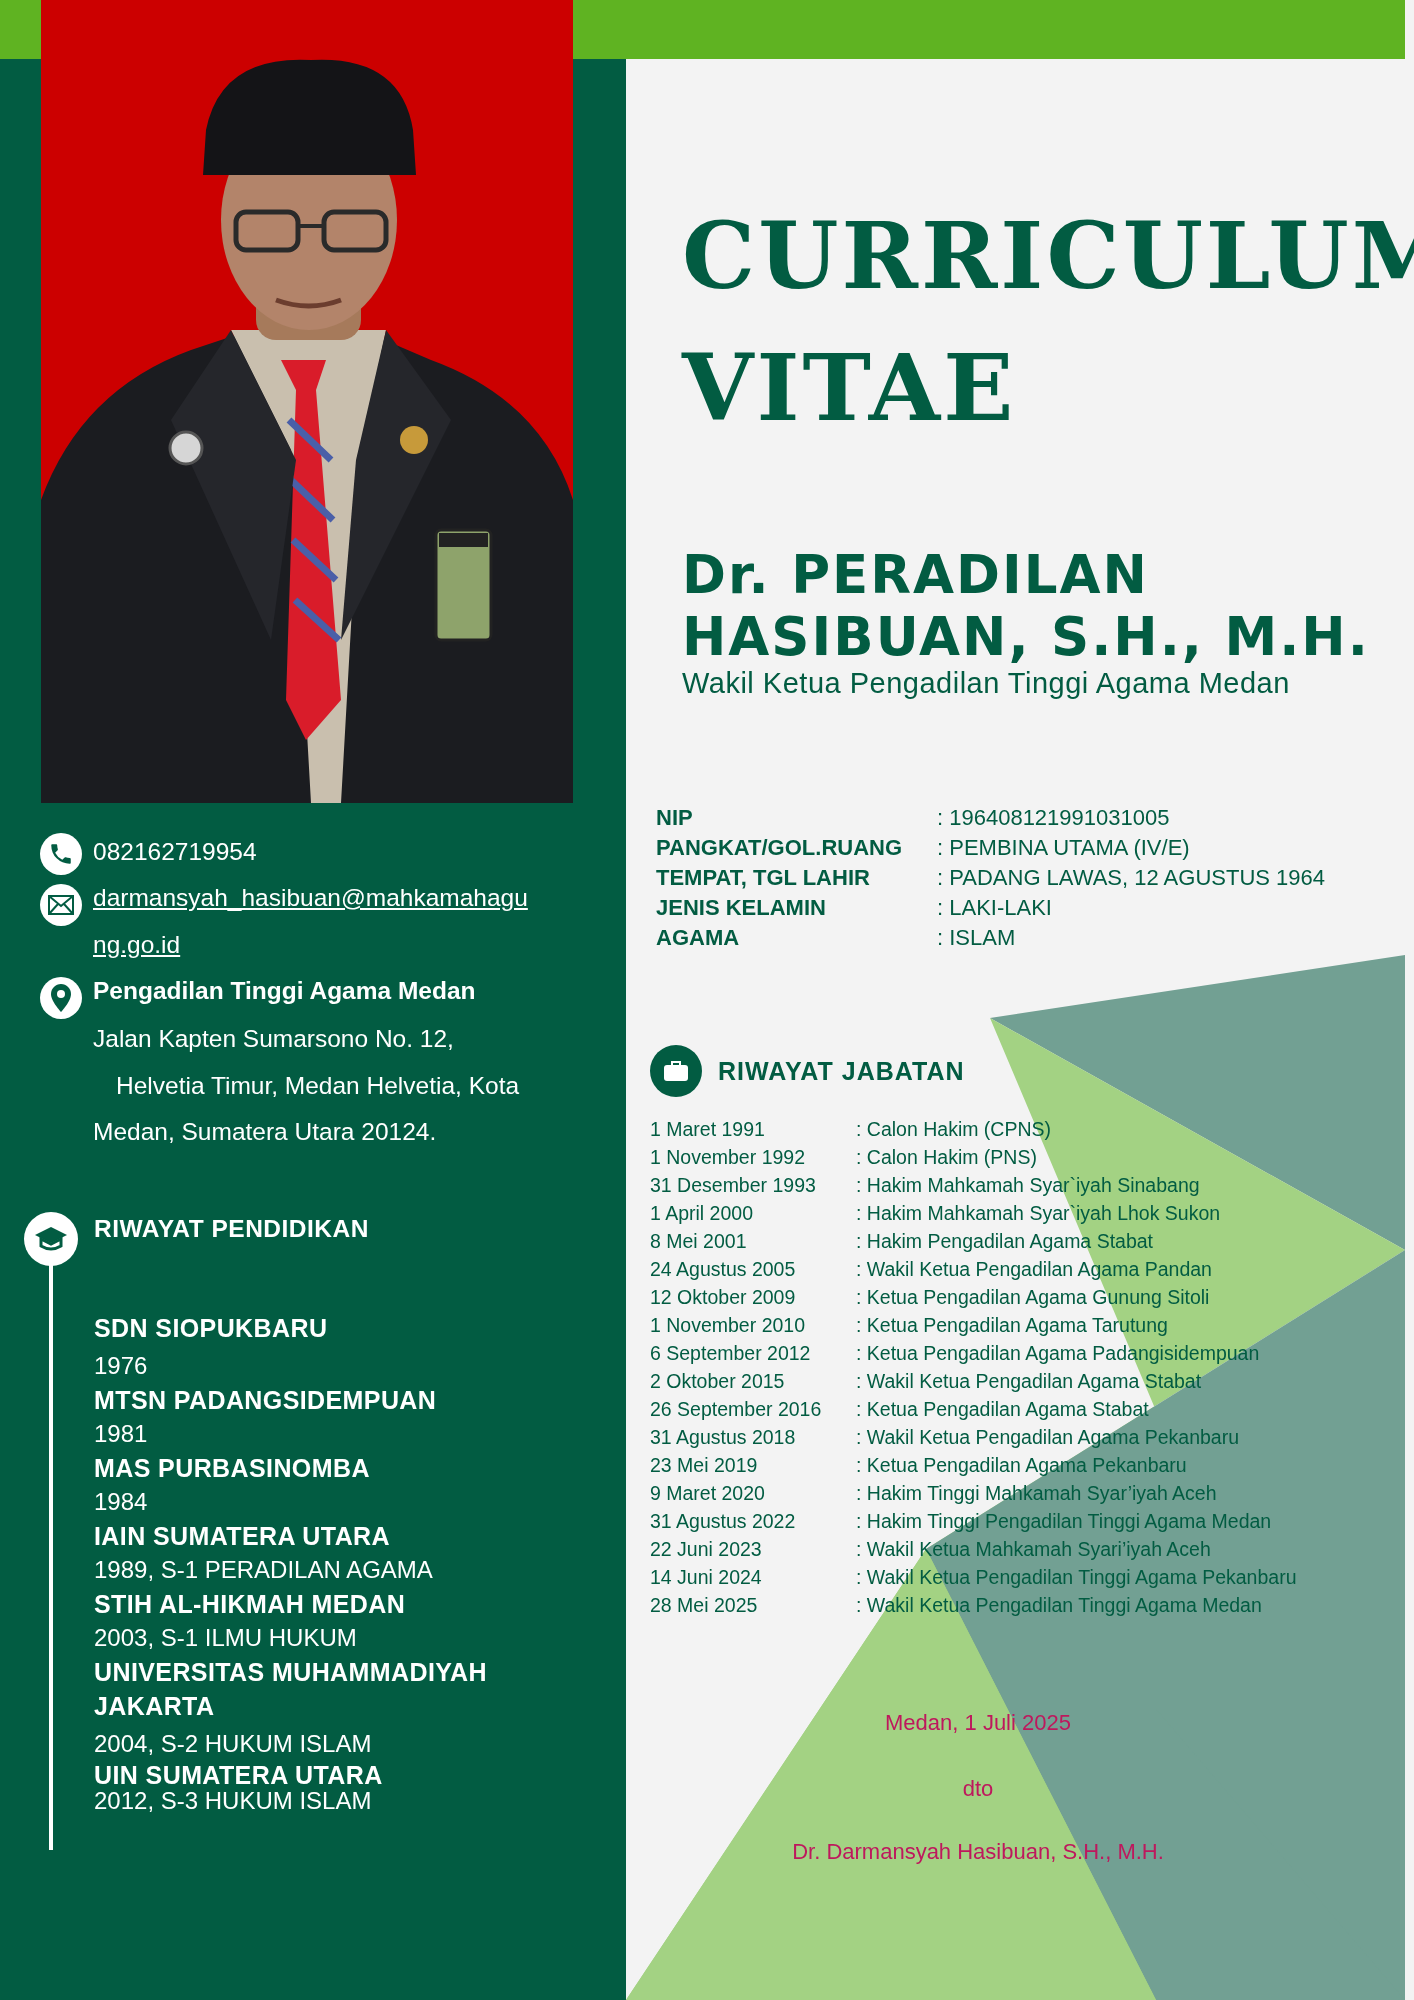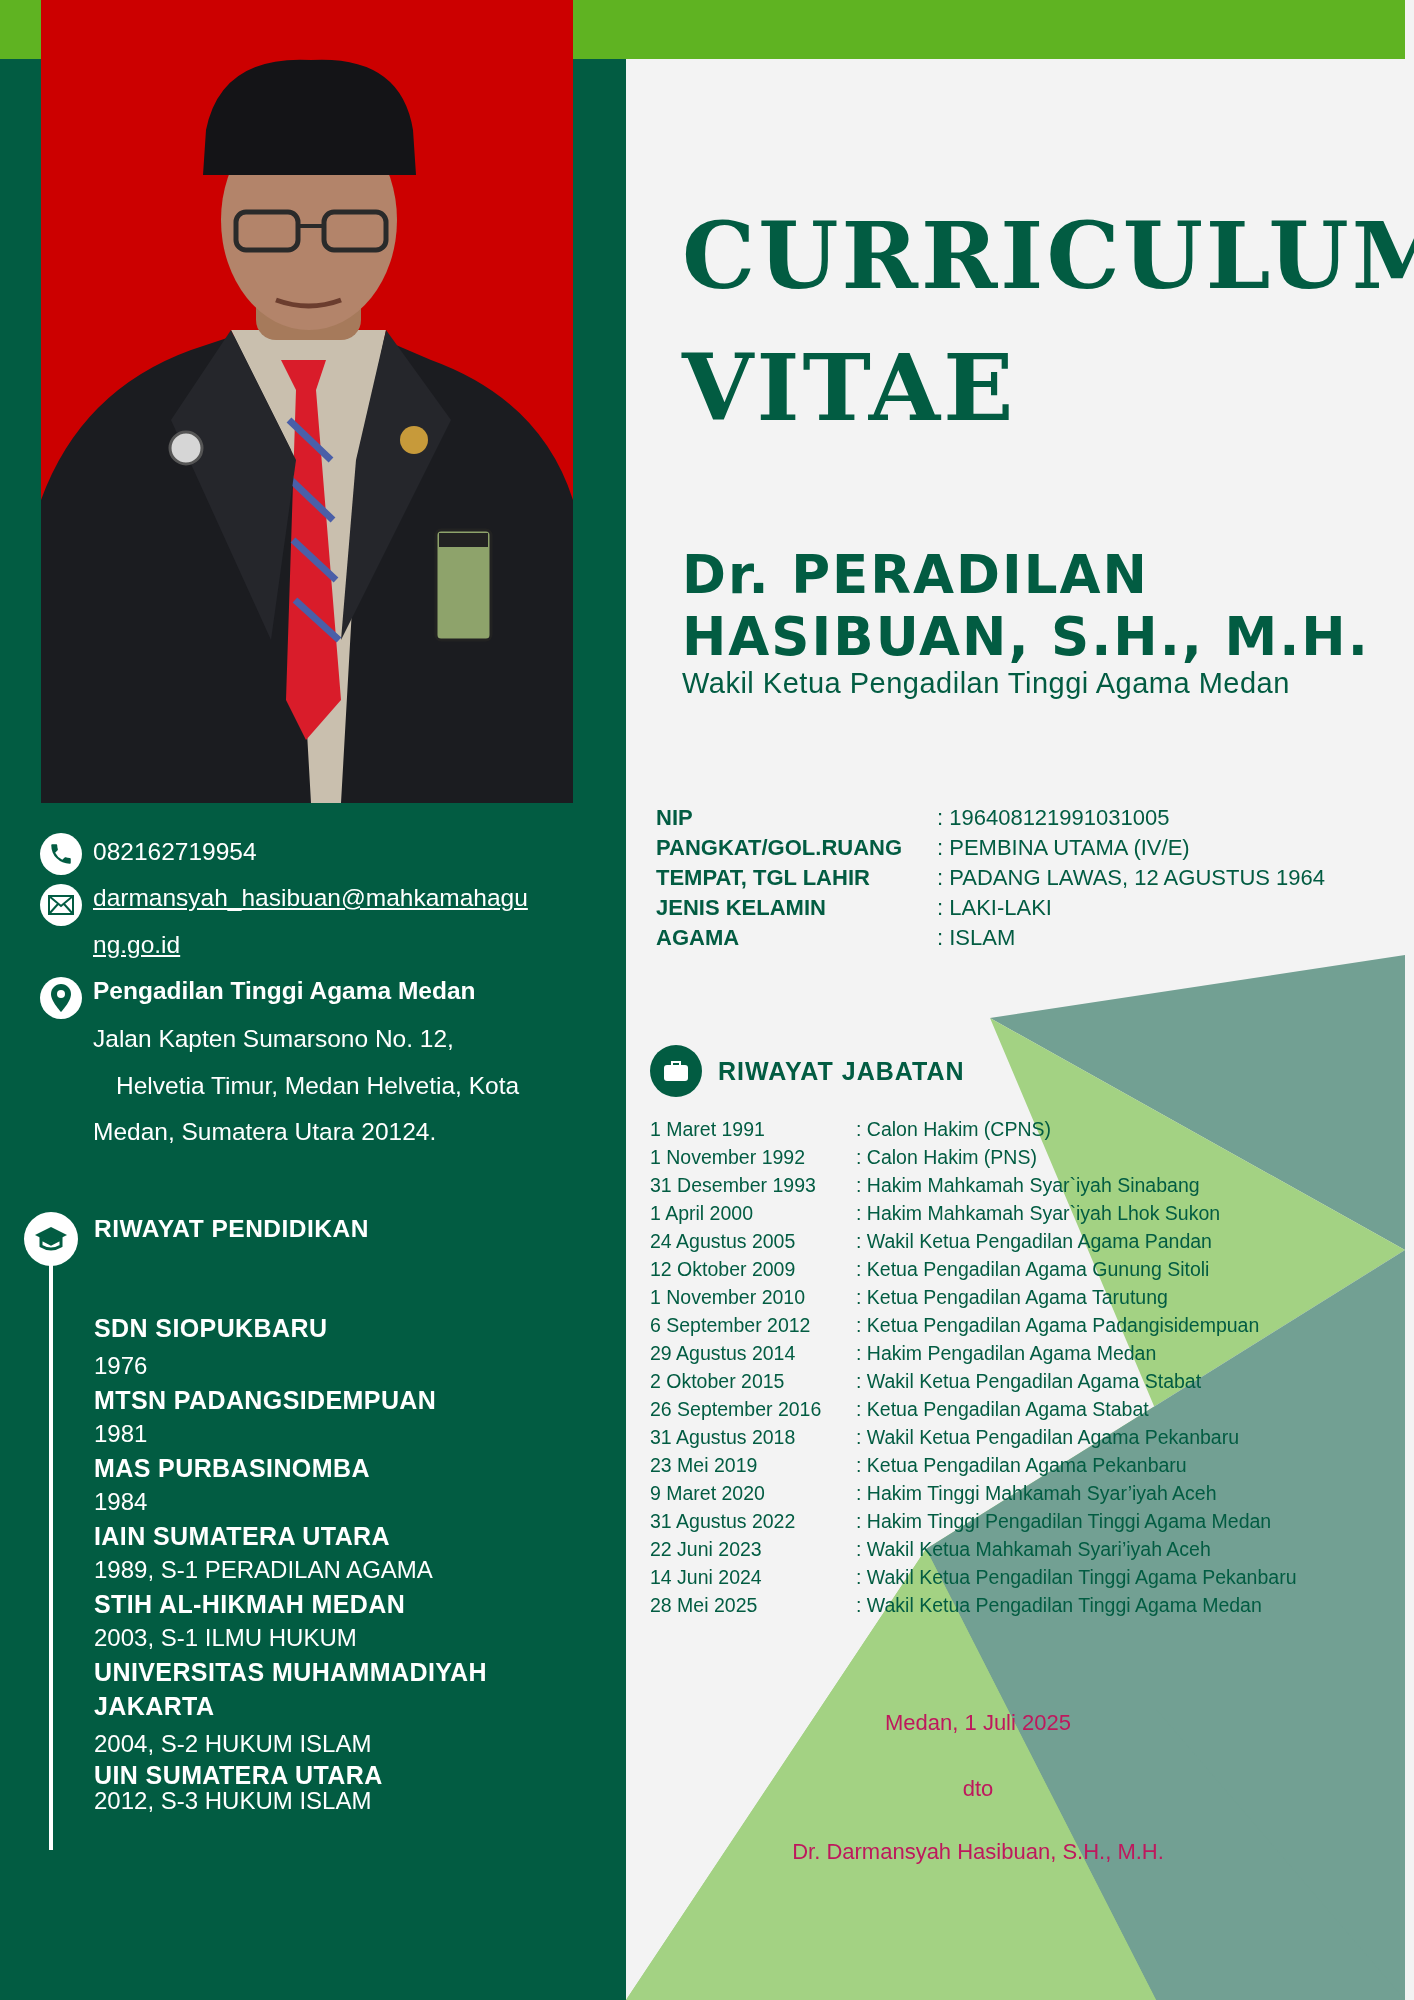--- a/index.html
+++ b/index.html
@@ -230,38 +230,38 @@
     </div>
   <div class="job-row">
       <div class="job-date">31 Desember 1993</div>
       <div>: Hakim Mahkamah Syar`iyah Sinabang</div>
     </div>
   <div class="job-row">
       <div class="job-date">1 April 2000</div>
       <div>: Hakim Mahkamah Syar`iyah Lhok Sukon</div>
     </div>
   <div class="job-row">
+      <div class="job-date">8 Mei 2001</div>
+      <div>: Hakim Pengadilan Agama Stabat</div>
+    </div>
+  <div class="job-row">
       <div class="job-date">24 Agustus 2005</div>
       <div>: Wakil Ketua Pengadilan Agama Pandan</div>
     </div>
   <div class="job-row">
       <div class="job-date">12 Oktober 2009</div>
       <div>: Ketua Pengadilan Agama Gunung Sitoli</div>
     </div>
   <div class="job-row">
       <div class="job-date">1 November 2010</div>
       <div>: Ketua Pengadilan Agama Tarutung</div>
     </div>
   <div class="job-row">
       <div class="job-date">6 September 2012</div>
       <div>: Ketua Pengadilan Agama Padangisidempuan</div>
-    </div>
-  <div class="job-row">
-      <div class="job-date">29 Agustus 2014</div>
-      <div>: Hakim Pengadilan Agama Medan</div>
     </div>
   <div class="job-row">
       <div class="job-date">2 Oktober 2015</div>
       <div>: Wakil Ketua Pengadilan Agama Stabat</div>
     </div>
   <div class="job-row">
       <div class="job-date">26 September 2016</div>
       <div>: Ketua Pengadilan Agama Stabat</div>
     </div>
   <div class="job-row">

